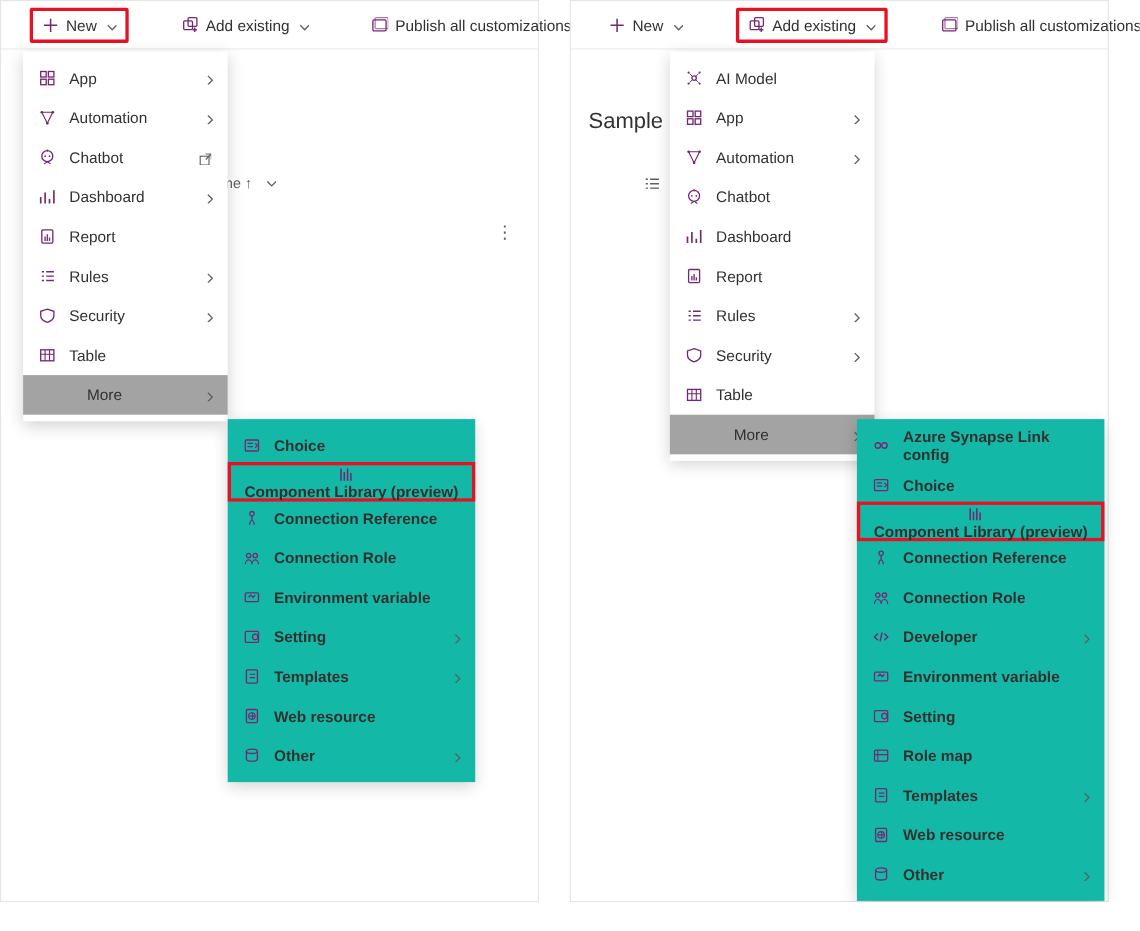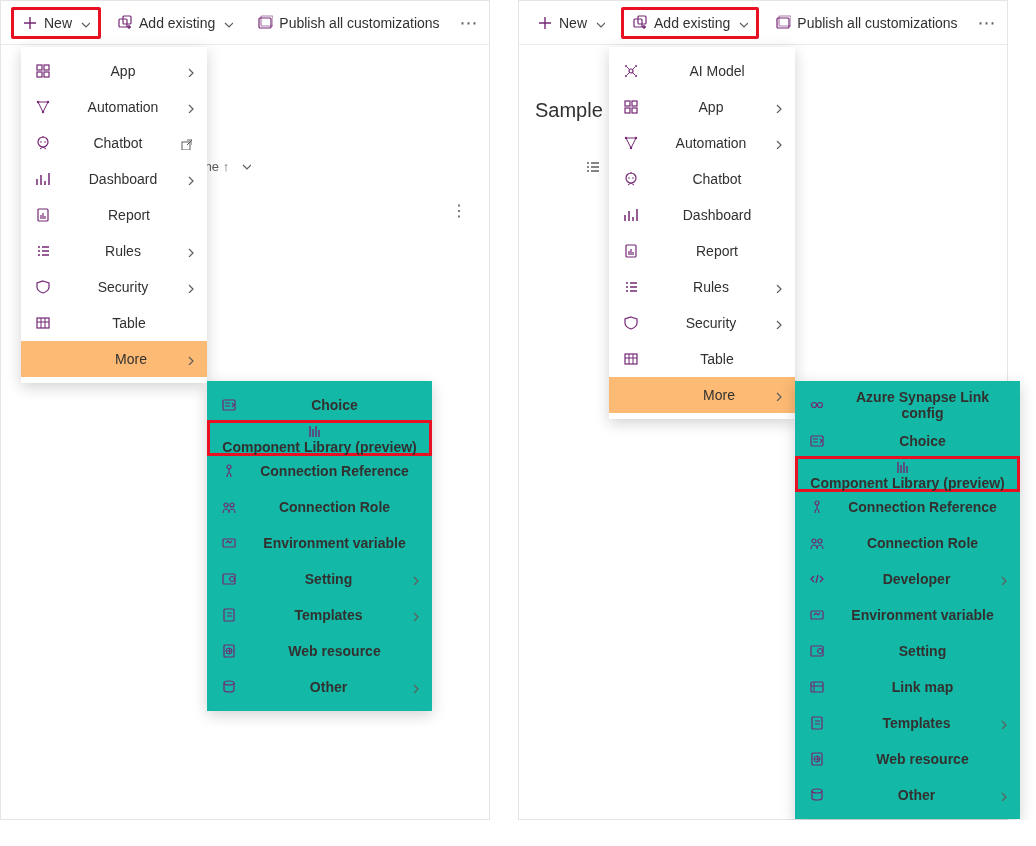--- a/index.html
+++ b/index.html
@@ -26,21 +26,21 @@
     align-items: center;
     height: 44px;
     padding: 0 6px;
     border-bottom: 1px solid #edebe9;
   }
   .tbtn {
     display: flex;
     align-items: center;
     height: 32px;
     padding: 0 8px;
-    margin: 0 4px;
+    margin: 0 20px;
     border-radius: 2px;
     cursor: pointer;
     white-space: nowrap;
   }
   .tbtn .ico {
     color: #742774;
     font-size: 15px;
     margin-right: 6px;
     display: inline-flex;
     align-items: center;
@@ -70,30 +70,30 @@
     padding: 6px 0;
   }
   .menu-item {
     display: flex;
     align-items: center;
     height: 36px;
     padding: 0 12px;
     cursor: pointer;
     position: relative;
   }
-  .menu-item.hovered { background: #fdba74; }
+  .menu-item.hovered { background: #a3a3a3; }
   .menu-item .ico {
     width: 20px;
     color: #742774;
     margin-right: 10px;
     font-size: 15px;
     display: inline-flex;
     justify-content: center;
   }
-  .menu-item .label { flex: 1; color: #323130; text-align: center; }
+  .menu-item .label { flex: 1; color: #323130; }
   .menu-item .sub-chev {
     font-size: 11px;
     color: #605e5c;
   }
   .menu-item .ext {
     width: 16px;
     color: #605e5c;
     font-size: 12px;
     margin-left: 6px;
   }
@@ -652,21 +652,21 @@
         <span class="ico"></span>
         <span class="label">More</span>
         <span class="sub-chev">
           <svg width="12" height="12">
             <use href="#i-chevr"></use>
           </svg>
         </span>
       </div>
     </div>
 
-  <div class="submenu" id="right-submenu" style="left:276px;top:380px;width:225px;">
+  <div class="submenu" id="right-submenu" style="left:260px;top:380px;width:225px;">
       <div class="menu-item">
         <span class="ico">
           <svg width="16" height="16">
             <use href="#i-synapse"></use>
           </svg>
         </span>
         <span class="label">Azure Synapse Link config</span>
       </div>
       <div class="menu-item">
         <span class="ico">
@@ -728,21 +728,21 @@
           </svg>
         </span>
         <span class="label">Setting</span>
       </div>
       <div class="menu-item">
         <span class="ico">
           <svg width="16" height="16">
             <use href="#i-sitemap"></use>
           </svg>
         </span>
-        <span class="label">Link map</span>
+        <span class="label">Role map</span>
       </div>
       <div class="menu-item">
         <span class="ico">
           <svg width="16" height="16">
             <use href="#i-templates"></use>
           </svg>
         </span>
         <span class="label">Templates</span>
         <span class="sub-chev">
           <svg width="12" height="12">

